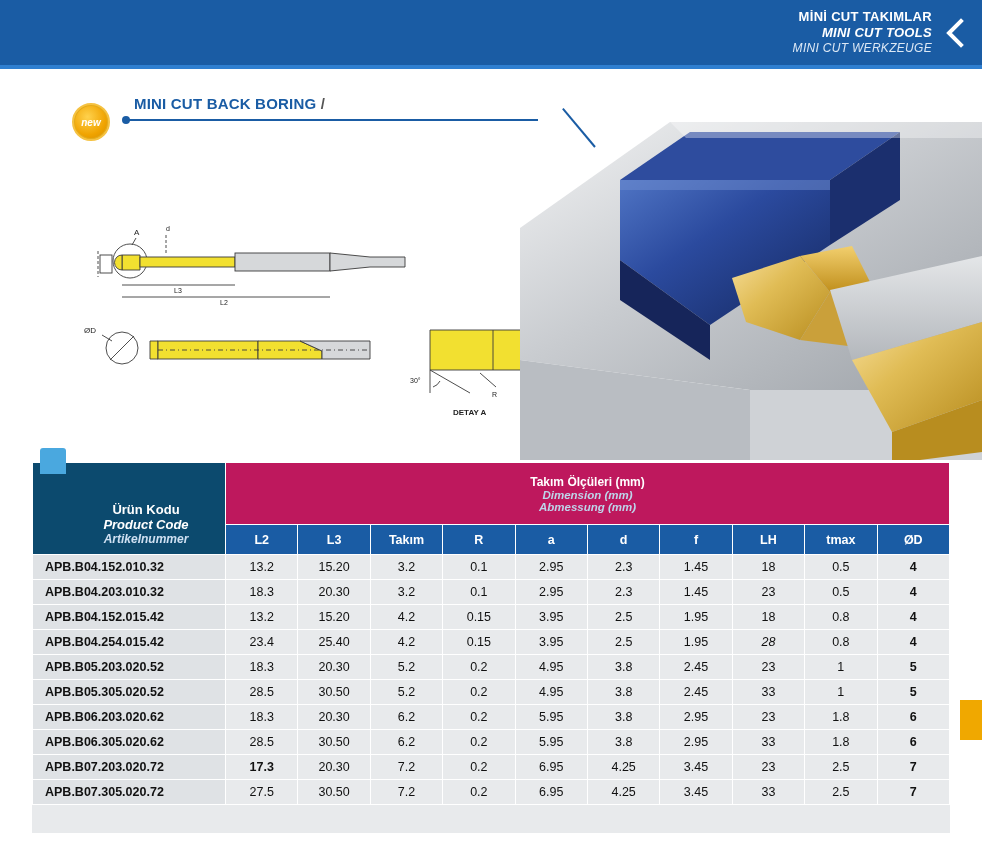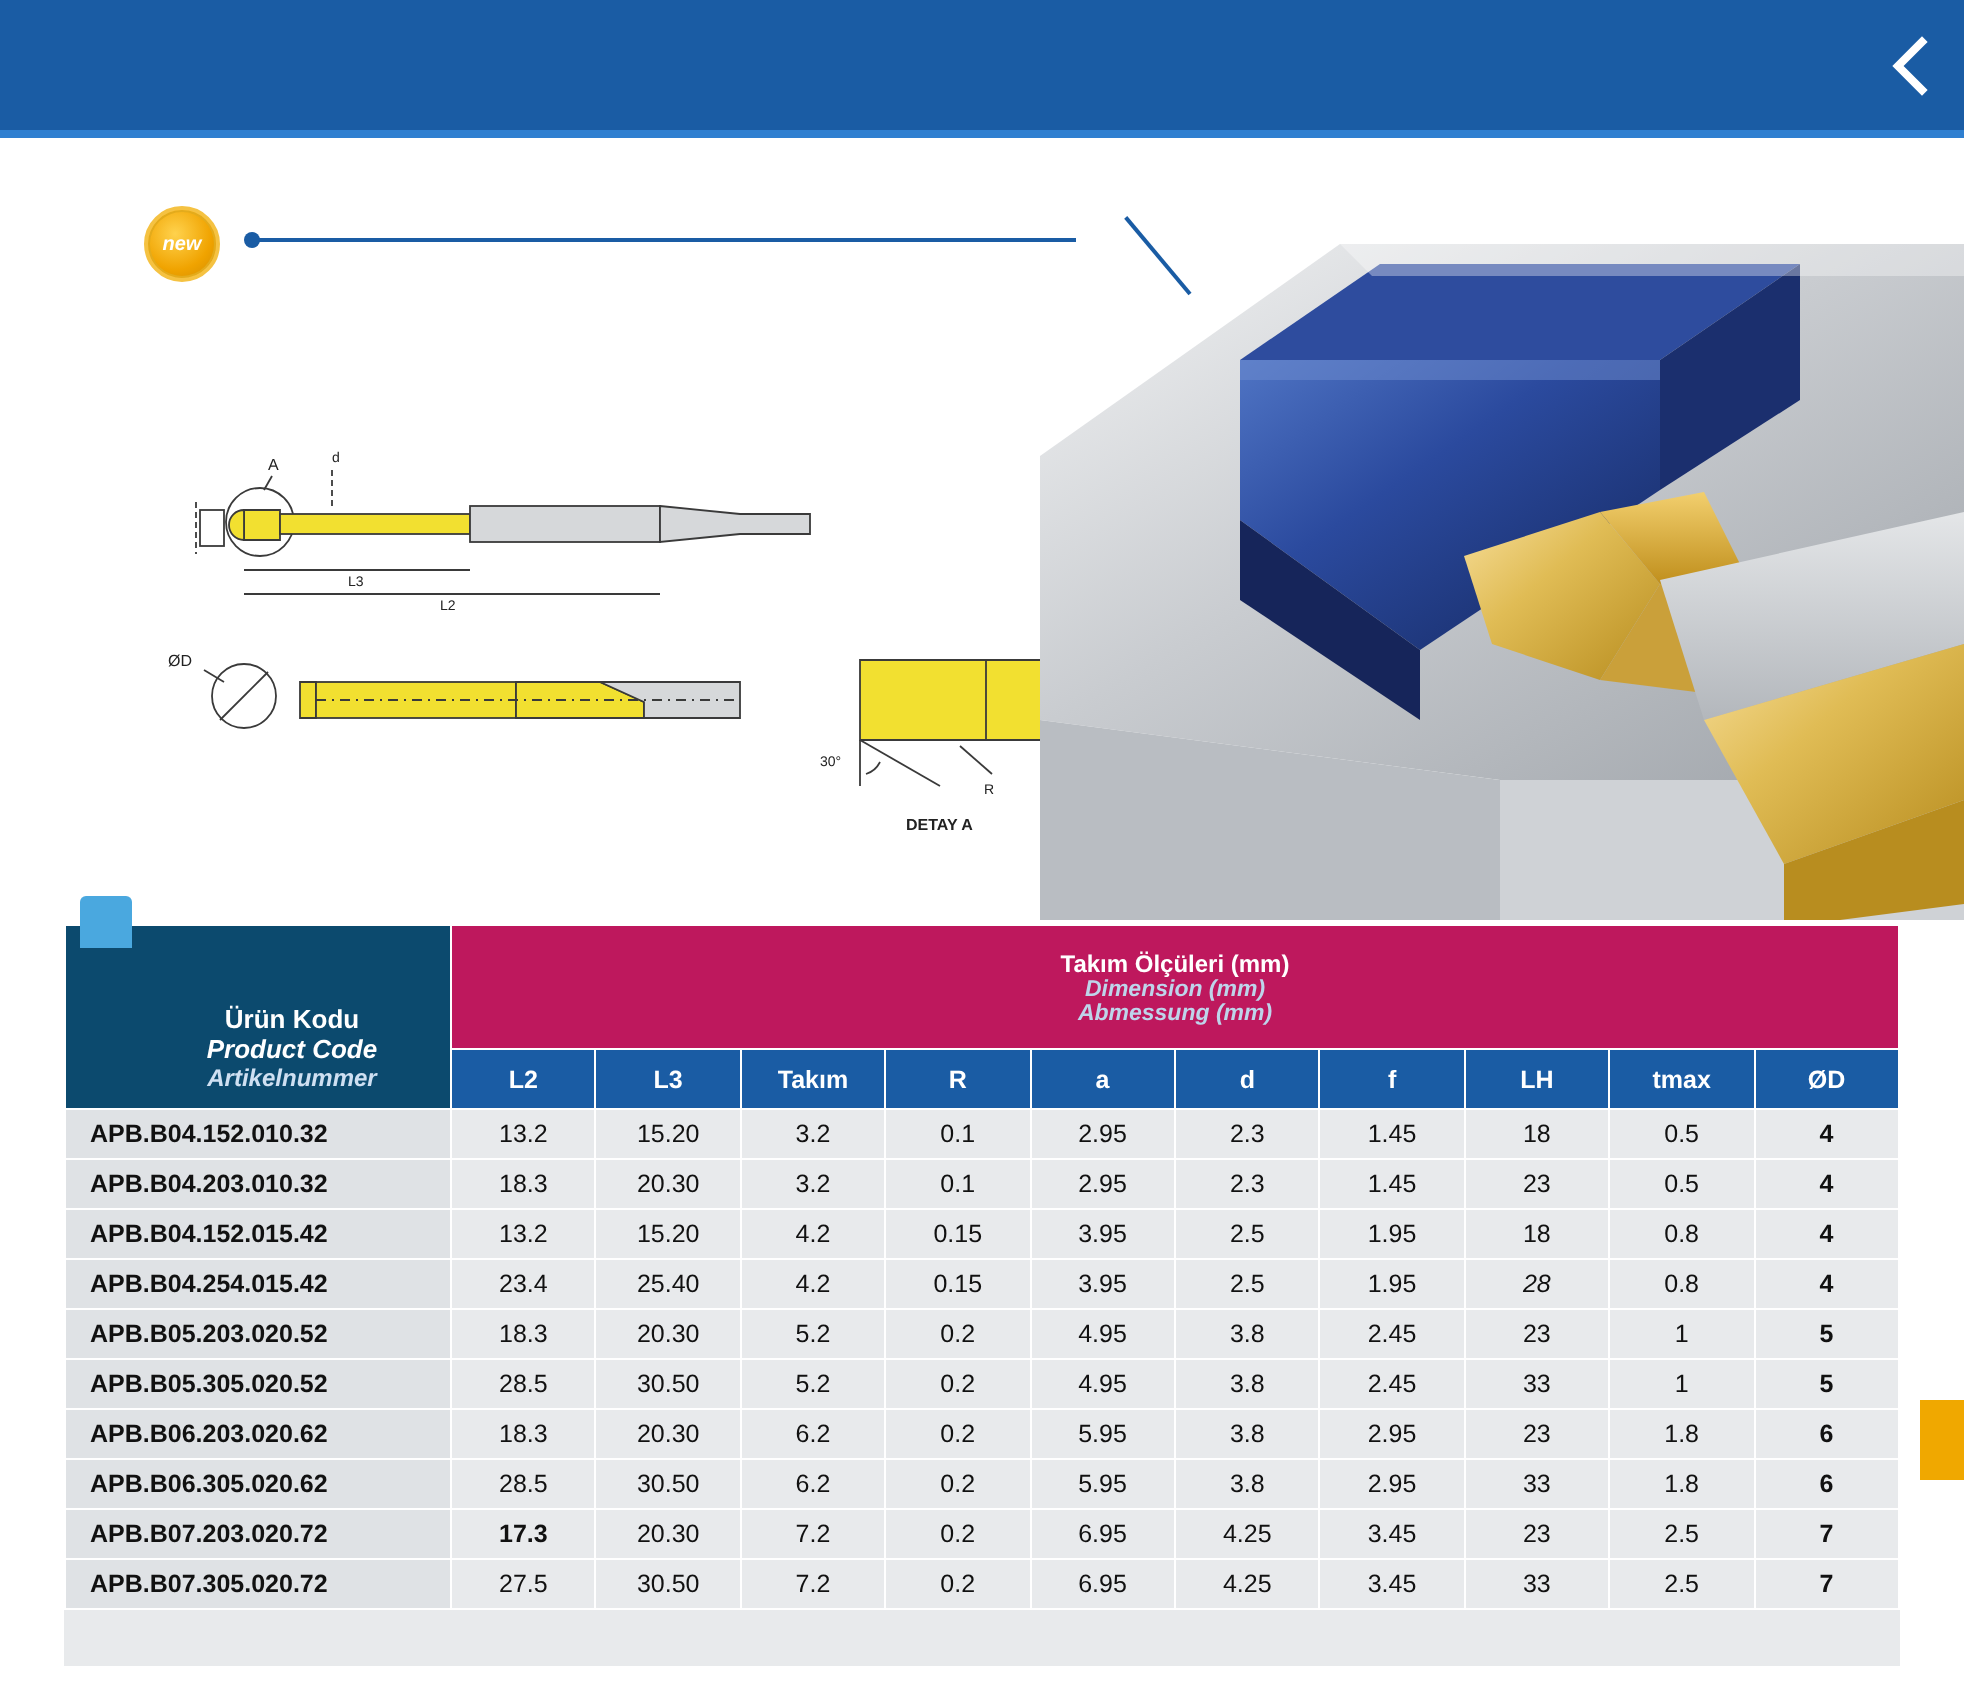--- a/index.html
+++ b/index.html
@@ -244,20 +244,25 @@
     height: 28px;
     background: #e8eaec;
     width: 918px;
   }
 </style>
 </head>
 <body>
 
 <div class="top-bar">
   <div class="top-bar-inner">
+    <div class="top-titles">
+      <div class="t1">MİNİ CUT TAKIMLAR</div>
+      <div class="t2">MINI CUT TOOLS</div>
+      <div class="t3">MINI CUT WERKZEUGE</div>
+    </div>
     <div class="chev">
       <svg width="20" height="30" viewBox="0 0 20 30" aria-hidden="true">
         <polyline points="16,3 4,15 16,27" fill="none" stroke="#ffffff" stroke-width="4" stroke-linecap="square"></polyline>
       </svg>
     </div>
   </div>
 </div>
 <div class="underline-bar"></div>
 
 <div class="photo">
@@ -315,20 +320,24 @@
     <polygon points="120,120 330,120 330,130 120,130" fill="#6f8ed0" opacity="0.5"></polygon>
   </svg>
 </div>
 
 <div class="title-area">
   <div class="title-rule">
     <div class="title-rule-diag"></div>
   </div>
   <div class="new-badge">new</div>
   <div class="title-lines">
+    <div class="t-sub">
+      <span>MINI CUT BACK BORING</span>
+      <span class="slash">/</span>
+    </div>
   </div>
 </div>
 
 <div class="drawings">
   <svg width="450" height="210" viewBox="0 0 450 210" aria-hidden="true">
     <g stroke="#3a3a3a" stroke-width="0.9" fill="none">
 
       <rect x="30" y="40" width="12" height="18" fill="#ffffff"></rect>
 
       <circle cx="60" cy="46" r="17" stroke="#3a3a3a" stroke-width="0.9"></circle>

